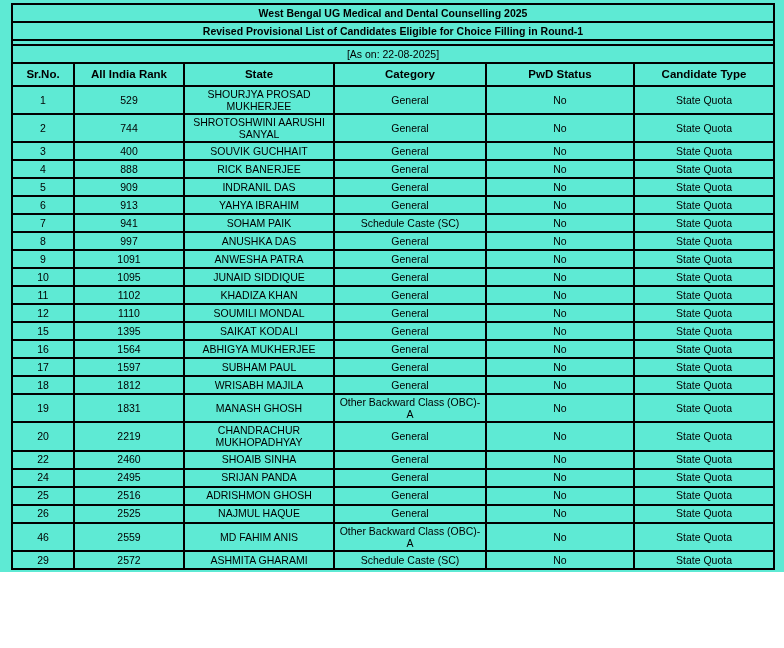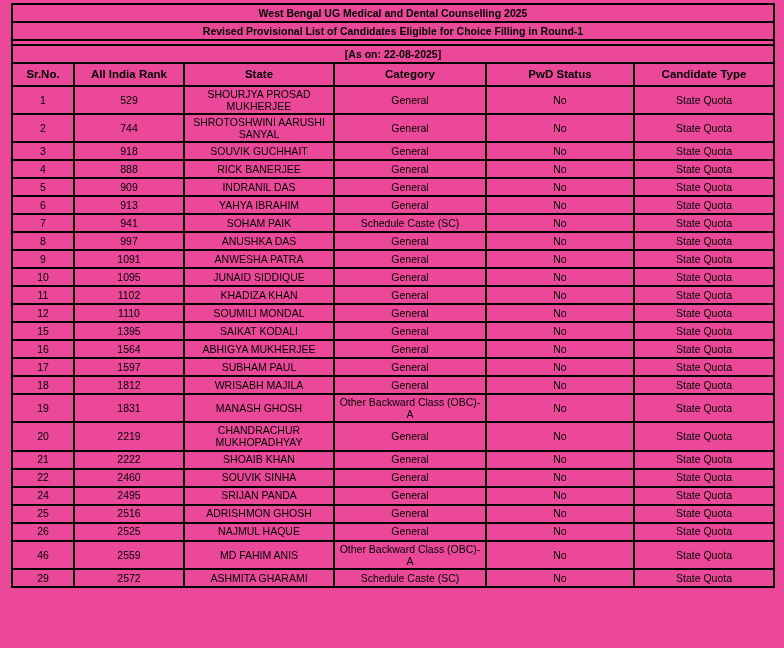--- a/index.html
+++ b/index.html
@@ -3,22 +3,22 @@
 <meta charset="utf-8">
 <style>
   html, body {
     margin: 0;
     padding: 0;
     background: #ffffff;
   }
   .page {
     position: relative;
     width: 784px;
-    height: 648px;
-    background: #ec4899;
+    height: 572px;
+    background: #5eead4;
     overflow: hidden;
     font-family: "Liberation Sans", sans-serif;
     color: #000000;
   }
   table.doc {
     position: absolute;
     left: 11px;
     top: 3px;
     width: 762px;
     border-collapse: collapse;
@@ -44,21 +44,21 @@
     font-size: 12px;
     font-weight: bold;
     height: 19px;
   }
   tr.spacer td {
     height: 3px;
     padding: 0;
   }
   td.ason {
     font-size: 12px;
-    font-weight: bold;
+    font-weight: normal;
     height: 16px;
   }
   tr.colhead th {
     font-size: 11.5px;
     font-weight: bold;
     height: 19px;
     margin-top: 41px;
   }
 </style>
 </head>
@@ -108,21 +108,21 @@
         <tr>
           <td>2</td>
           <td>744</td>
           <td>SHROTOSHWINI AARUSHI SANYAL</td>
           <td>General</td>
           <td>No</td>
           <td>State Quota</td>
         </tr>
         <tr>
           <td>3</td>
-          <td>918</td>
+          <td>400</td>
           <td>SOUVIK GUCHHAIT</td>
           <td>General</td>
           <td>No</td>
           <td>State Quota</td>
         </tr>
         <tr>
           <td>4</td>
           <td>888</td>
           <td>RICK BANERJEE</td>
           <td>General</td>
@@ -235,31 +235,23 @@
         </tr>
         <tr>
           <td>20</td>
           <td>2219</td>
           <td>CHANDRACHUR MUKHOPADHYAY</td>
           <td>General</td>
           <td>No</td>
           <td>State Quota</td>
         </tr>
         <tr>
-          <td>21</td>
-          <td>2222</td>
-          <td>SHOAIB KHAN</td>
-          <td>General</td>
-          <td>No</td>
-          <td>State Quota</td>
-        </tr>
-        <tr>
           <td>22</td>
           <td>2460</td>
-          <td>SOUVIK SINHA</td>
+          <td>SHOAIB SINHA</td>
           <td>General</td>
           <td>No</td>
           <td>State Quota</td>
         </tr>
         <tr>
           <td>24</td>
           <td>2495</td>
           <td>SRIJAN PANDA</td>
           <td>General</td>
           <td>No</td>

